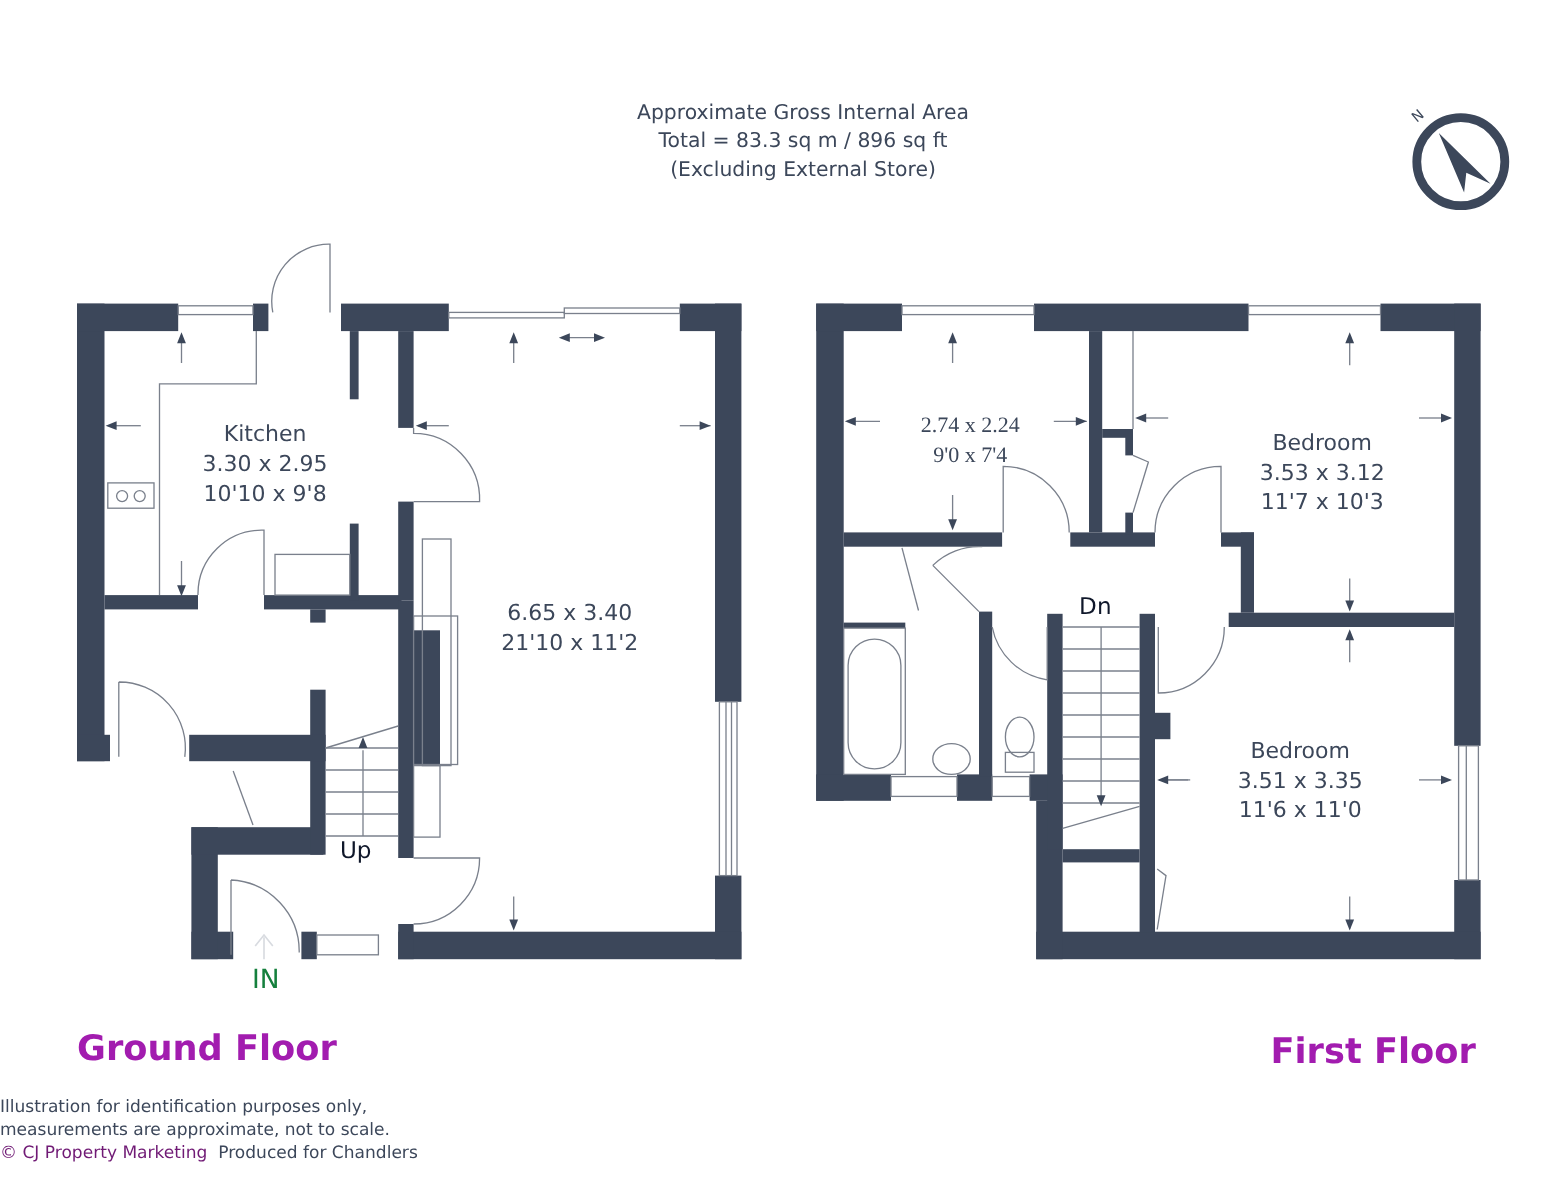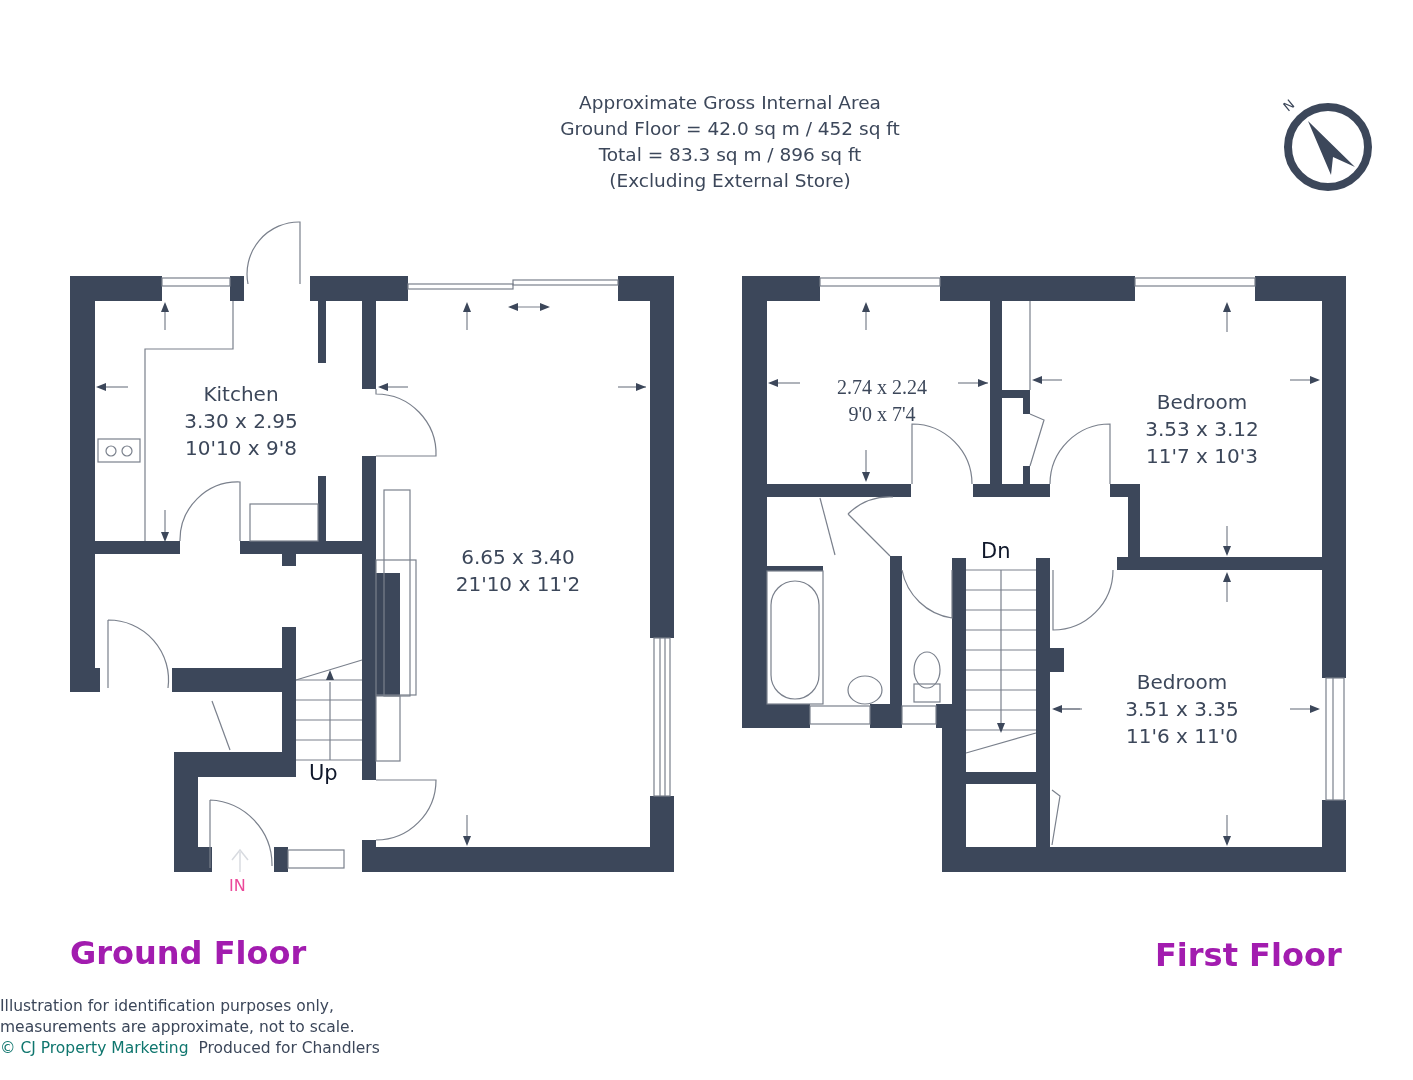--- a/index.html
+++ b/index.html
@@ -5,31 +5,30 @@
   html, body { margin: 0; padding: 0; background: #ffffff; }
   body { width: 1413px; height: 1080px; position: relative; overflow: hidden;
          font-family: "DejaVu Sans", sans-serif; color: #3c475a; }
   .abs { position: absolute; }
   .header { left: 0; width: 1413px; top: 90px; text-align: center; font-size: 18.5px; line-height: 26px; color: #3c475a; }
   .header div { white-space: nowrap; padding-left: 47px; }
   .compass { left: 1280px; top: 95px; width: 95px; height: 100px; }
   svg.plan { position: absolute; left: 0; top: 0; }
   .room-label { position: absolute; text-align: center; font-size: 20px; line-height: 27px; color: #3c475a; white-space: nowrap; transform: translateX(-50%); }
   .marker { position: absolute; font-size: 21px; color: #0f172a; }
-  .marker-in { color: #ec4899; font-size: 16px; }
+  .marker-in { color: #15803d; font-size: 24px; }
   .floor-title { position: absolute; font-family: "DejaVu Sans", sans-serif; font-weight: bold; font-size: 32px; color: #a21caf; letter-spacing: 0px; }
   .footer { left: 0; width: 1413px; top: 996px; text-align: left; font-size: 15.5px; line-height: 21px; color: #3c475a; }
-  .footer .brand { color: #0f766e; }
+  .footer .brand { color: #701a75; }
 </style>
 </head>
 <body>
 
 <div class="abs header">
   <div>Approximate Gross Internal Area</div>
-  <div>Ground Floor = 42.0 sq m / 452 sq ft</div>
   <div>Total = 83.3 sq m / 896 sq ft</div>
   <div>(Excluding External Store)</div>
 </div>
 
 <div class="abs compass">
   <svg width="95" height="100" viewBox="0 0 95 100">
     <text x="4" y="14" font-size="13" font-family="DejaVu Sans, sans-serif" fill="#3c475a" transform="rotate(-40 10 10)">N</text>
     <circle cx="48" cy="52" r="40" fill="none" stroke="#3c475a" stroke-width="8"></circle>
     <polygon points="28,26 75,72 53,62 51,80" fill="#3c475a"></polygon>
   </svg>

